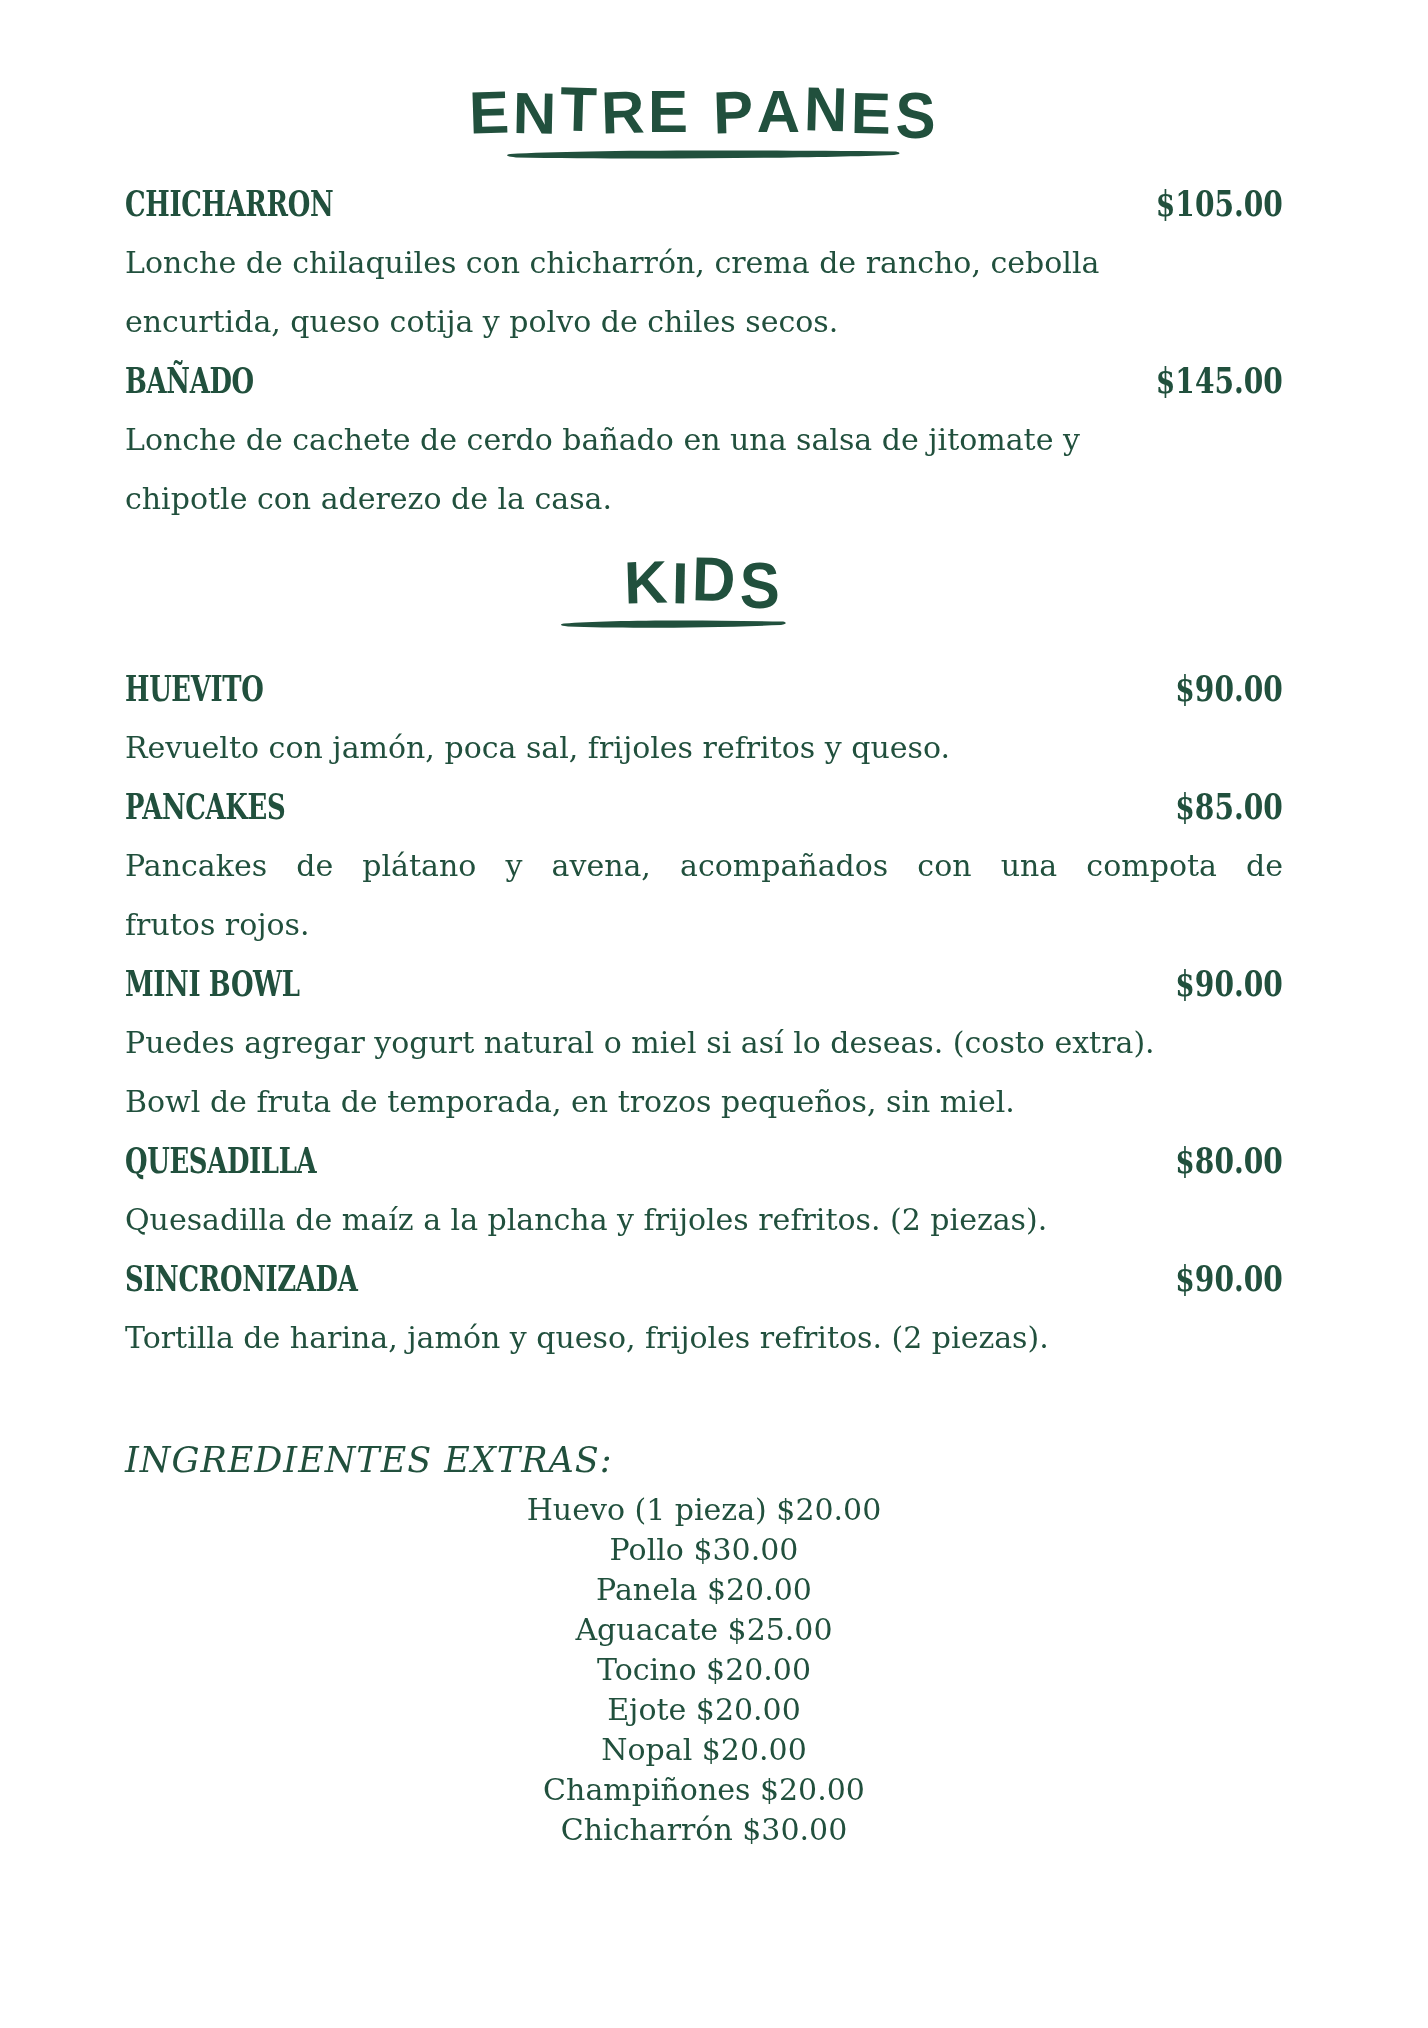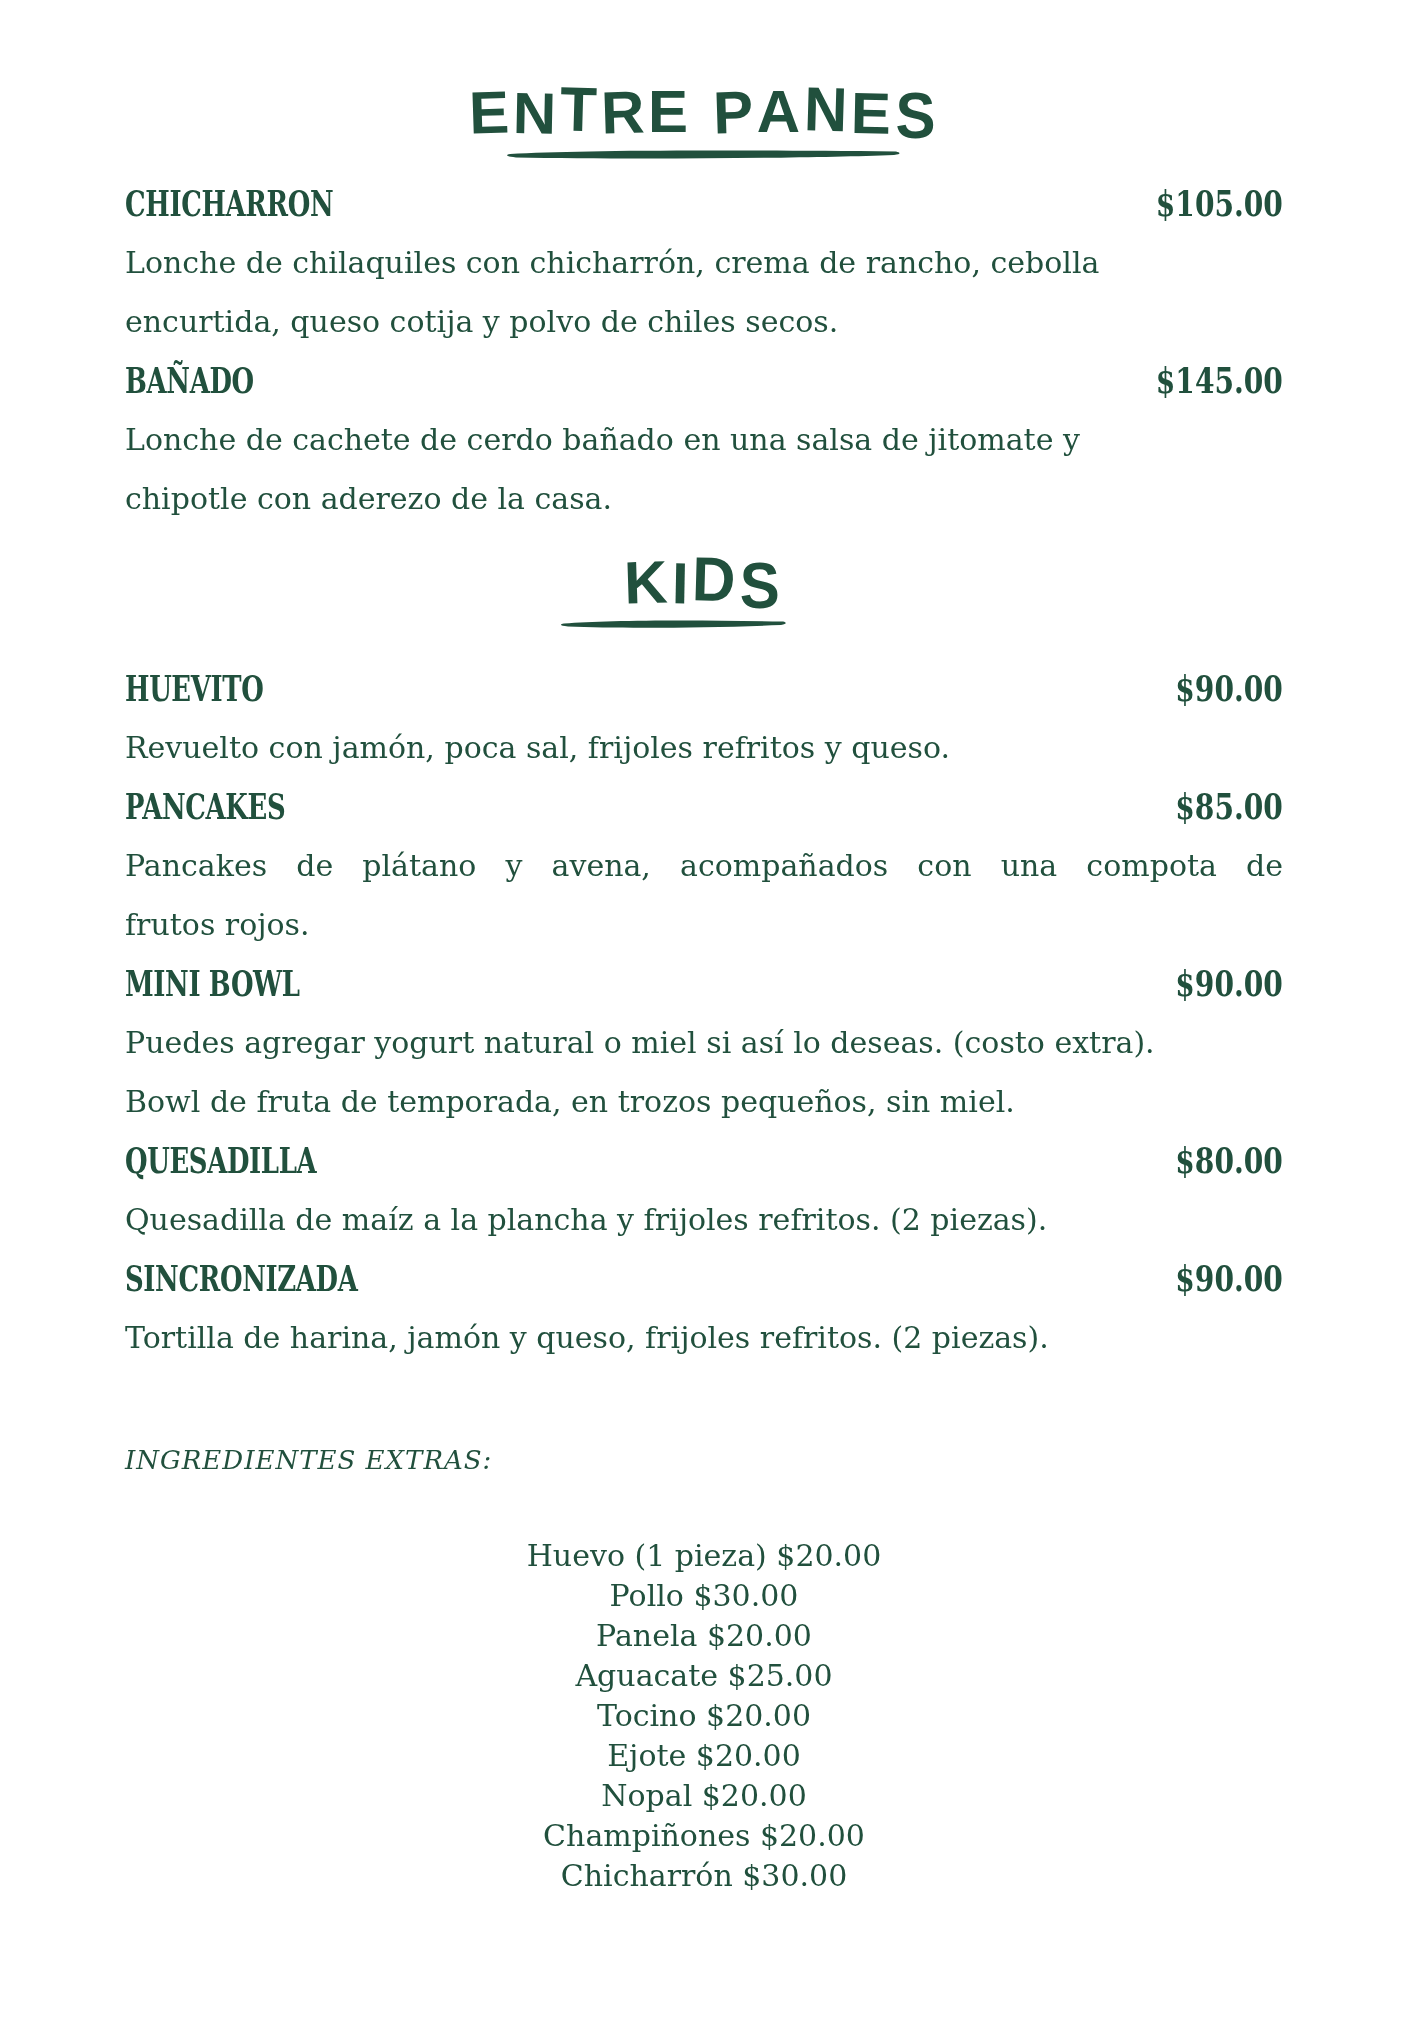--- a/index.html
+++ b/index.html
@@ -68,27 +68,26 @@
   }
   .desc.line-justify{
     white-space:normal;
     text-align:justify;
     text-align-last:justify;
   }
   .kids-items{ margin-top:28px; }
   
   .extras-heading{
     margin-top:64px;
-    font-size:26px;
+    font-size:35px;
     font-style:italic;
     letter-spacing:1px;
     line-height:59px;
   }
   .extras-list{
-    margin-top:46px;
     text-align:center;
     font-size:30px;
     line-height:40px;
   }
   .extras-list .extra-line{ white-space:nowrap; }
 </style>
 </head>
 <body>
 
 <div class="page">

